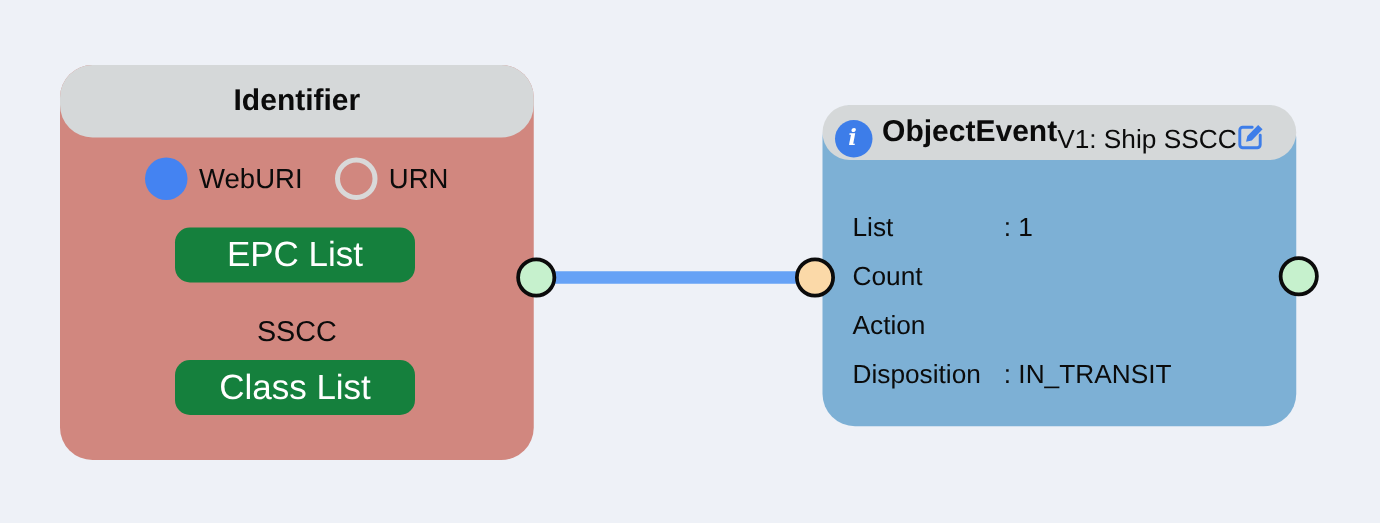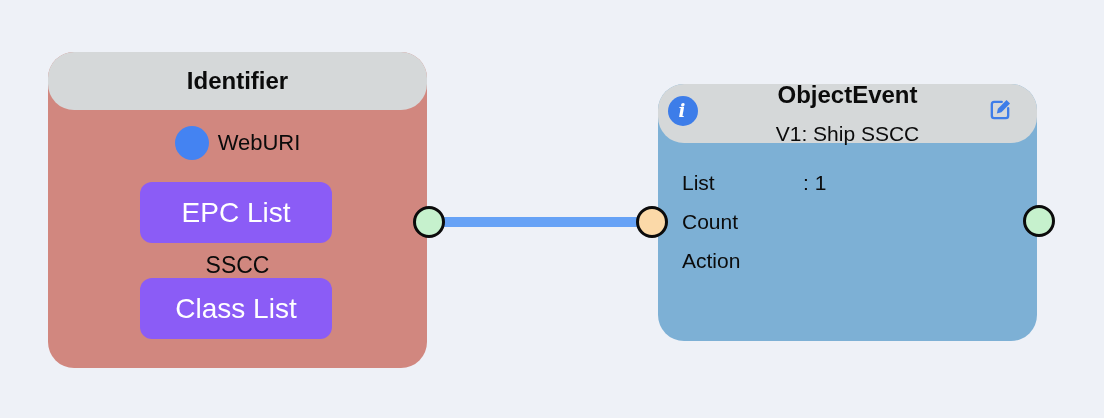--- a/index.html
+++ b/index.html
@@ -16,44 +16,44 @@
   .node { position: absolute; border-radius: 26px; z-index: 1; }
   .node-identifier { left: 48px; top: 52px; width: 379px; height: 316px; background: #d1877f; }
   .node-objectevent { left: 658px; top: 84px; width: 379px; height: 257px; background: #7db0d5; }
 
   .node-header {
     position: absolute; left: 0; top: 0; width: 100%;
     background: #d5d8d9; border-radius: 26px;
     display: flex; align-items: center; justify-content: center;
   }
   .node-identifier .node-header { height: 58px; }
-  .node-objectevent .node-header { height: 59px; flex-direction: column; line-height: 1.15; }
+  .node-objectevent .node-header { height: 44px; flex-direction: row; line-height: 1.15; }
 
   .node-title { font-weight: bold; font-size: 24px; }
   .oe-subtitle { font-size: 21px; font-weight: 400; margin-top: 13px; }
 
   
   .radio-row {
     position: absolute; top: 74px; left: 0; width: 100%;
     display: flex; justify-content: center; align-items: center; gap: 26px;
   }
   .radio-option { display: flex; align-items: center; gap: 9px; cursor: pointer; }
   .radio-circle { width: 34px; height: 34px; border-radius: 50%; box-sizing: border-box; }
   .radio-circle.selected { background: #4483f2; }
   .radio-circle.unselected { background: transparent; border: 4px solid #d9d9d9; }
   .radio-label { font-size: 22px; }
 
   .blue-btn {
-    position: absolute; left: 92px; width: 192px; height: 61px;
-    background: #8b5cf6; color: #ffffff; border: none; border-radius: 12px;
+    position: absolute; left: 92px; width: 192px; height: 44px;
+    background: #15803d; color: #ffffff; border: none; border-radius: 12px;
     font-family: "Liberation Sans", "DejaVu Sans", sans-serif;
     font-size: 28px; cursor: pointer;
   }
   .btn-epc { top: 130px; }
-  .btn-class { top: 226px; }
+  .btn-class { top: 236px; }
   .sscc-label {
     position: absolute; top: 200px; left: 0; width: 100%;
     text-align: center; font-size: 23px;
   }
 
   
   .info-badge {
     position: absolute; left: 10px; top: 12px; width: 30px; height: 30px;
     background: #3d7de9; border-radius: 50%;
     display: flex; align-items: center; justify-content: center;
@@ -98,20 +98,24 @@
   <div class="node node-identifier">
     <div class="node-header">
       <span class="node-title">Identifier</span>
     </div>
 
     <div class="radio-row">
       <div class="radio-option">
         <span class="radio-circle selected"></span>
         <span class="radio-label">WebURI</span>
       </div>
+      <div class="radio-option">
+        <span class="radio-circle unselected"></span>
+        <span class="radio-label">URN</span>
+      </div>
     </div>
 
     <button class="blue-btn btn-epc">EPC List</button>
 
     <div class="sscc-label">SSCC</div>
 
     <button class="blue-btn btn-class">Class List</button>
   </div>
 
   <div class="node node-objectevent">
@@ -135,20 +139,24 @@
       <div class="oe-row">
         <span class="oe-row-label">List</span>
         <span class="oe-row-value">: 1</span>
       </div>
       <div class="oe-row">
         <span class="oe-row-label">Count</span>
       </div>
       <div class="oe-row">
         <span class="oe-row-label">Action</span>
       </div>
+      <div class="oe-row">
+        <span class="oe-row-label">Disposition</span>
+        <span class="oe-row-value">: IN_TRANSIT</span>
+      </div>
     </div>
   </div>
 
   <div class="handle handle-green h-identifier-source"></div>
   <div class="handle handle-orange h-objectevent-target"></div>
   <div class="handle handle-green h-objectevent-source"></div>
 
 </div>
 
 </body></html>

